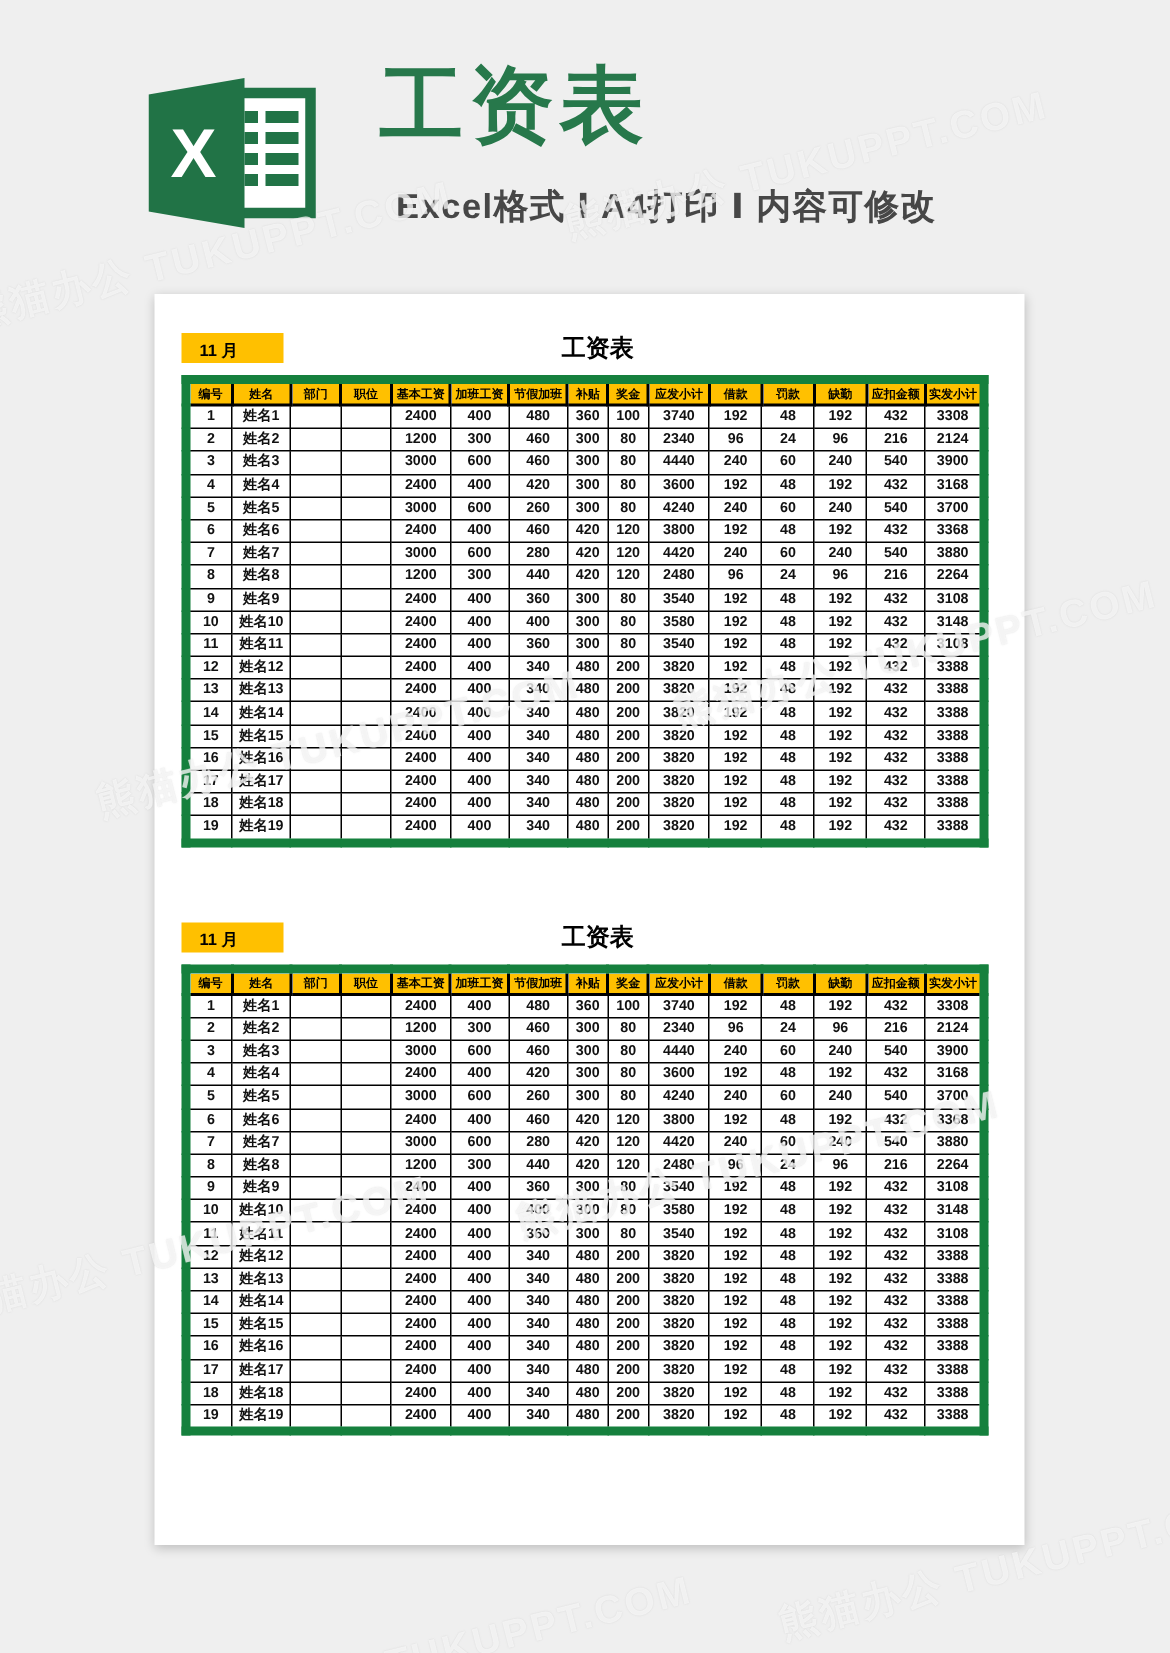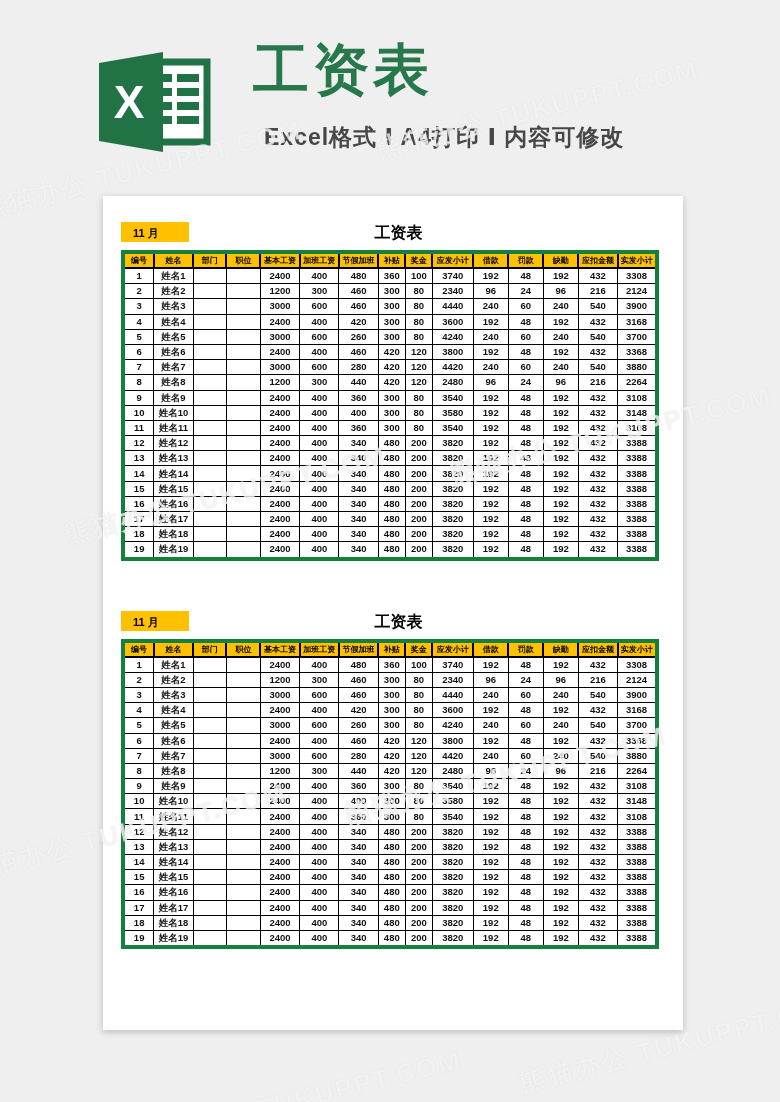--- a/index.html
+++ b/index.html
@@ -52,21 +52,21 @@
     padding:4px 0 3px 12px;width:56px;height:13px;
     display:inline-block;
   }
   .sheet-title{
     position:absolute;left:0;right:0;top:0;
     text-align:center;font-size:16px;font-weight:700;color:#000;line-height:22px;
   }
 
   table.salary{
     width:538px;table-layout:fixed;border-collapse:collapse;
-    border:4px solid #15803d;background:#fff;
+    border:6px solid #15803d;background:#fff;
   }
   table.salary th{
     background:#FFC000;color:#000;
     border:2px solid #000;
     font-size:8px;font-weight:700;
     height:13px;line-height:13px;padding:0;overflow:hidden;white-space:nowrap;
   }
   table.salary td{
     border:1px solid #000;
     font-size:9.5px;font-weight:600;color:#111;

